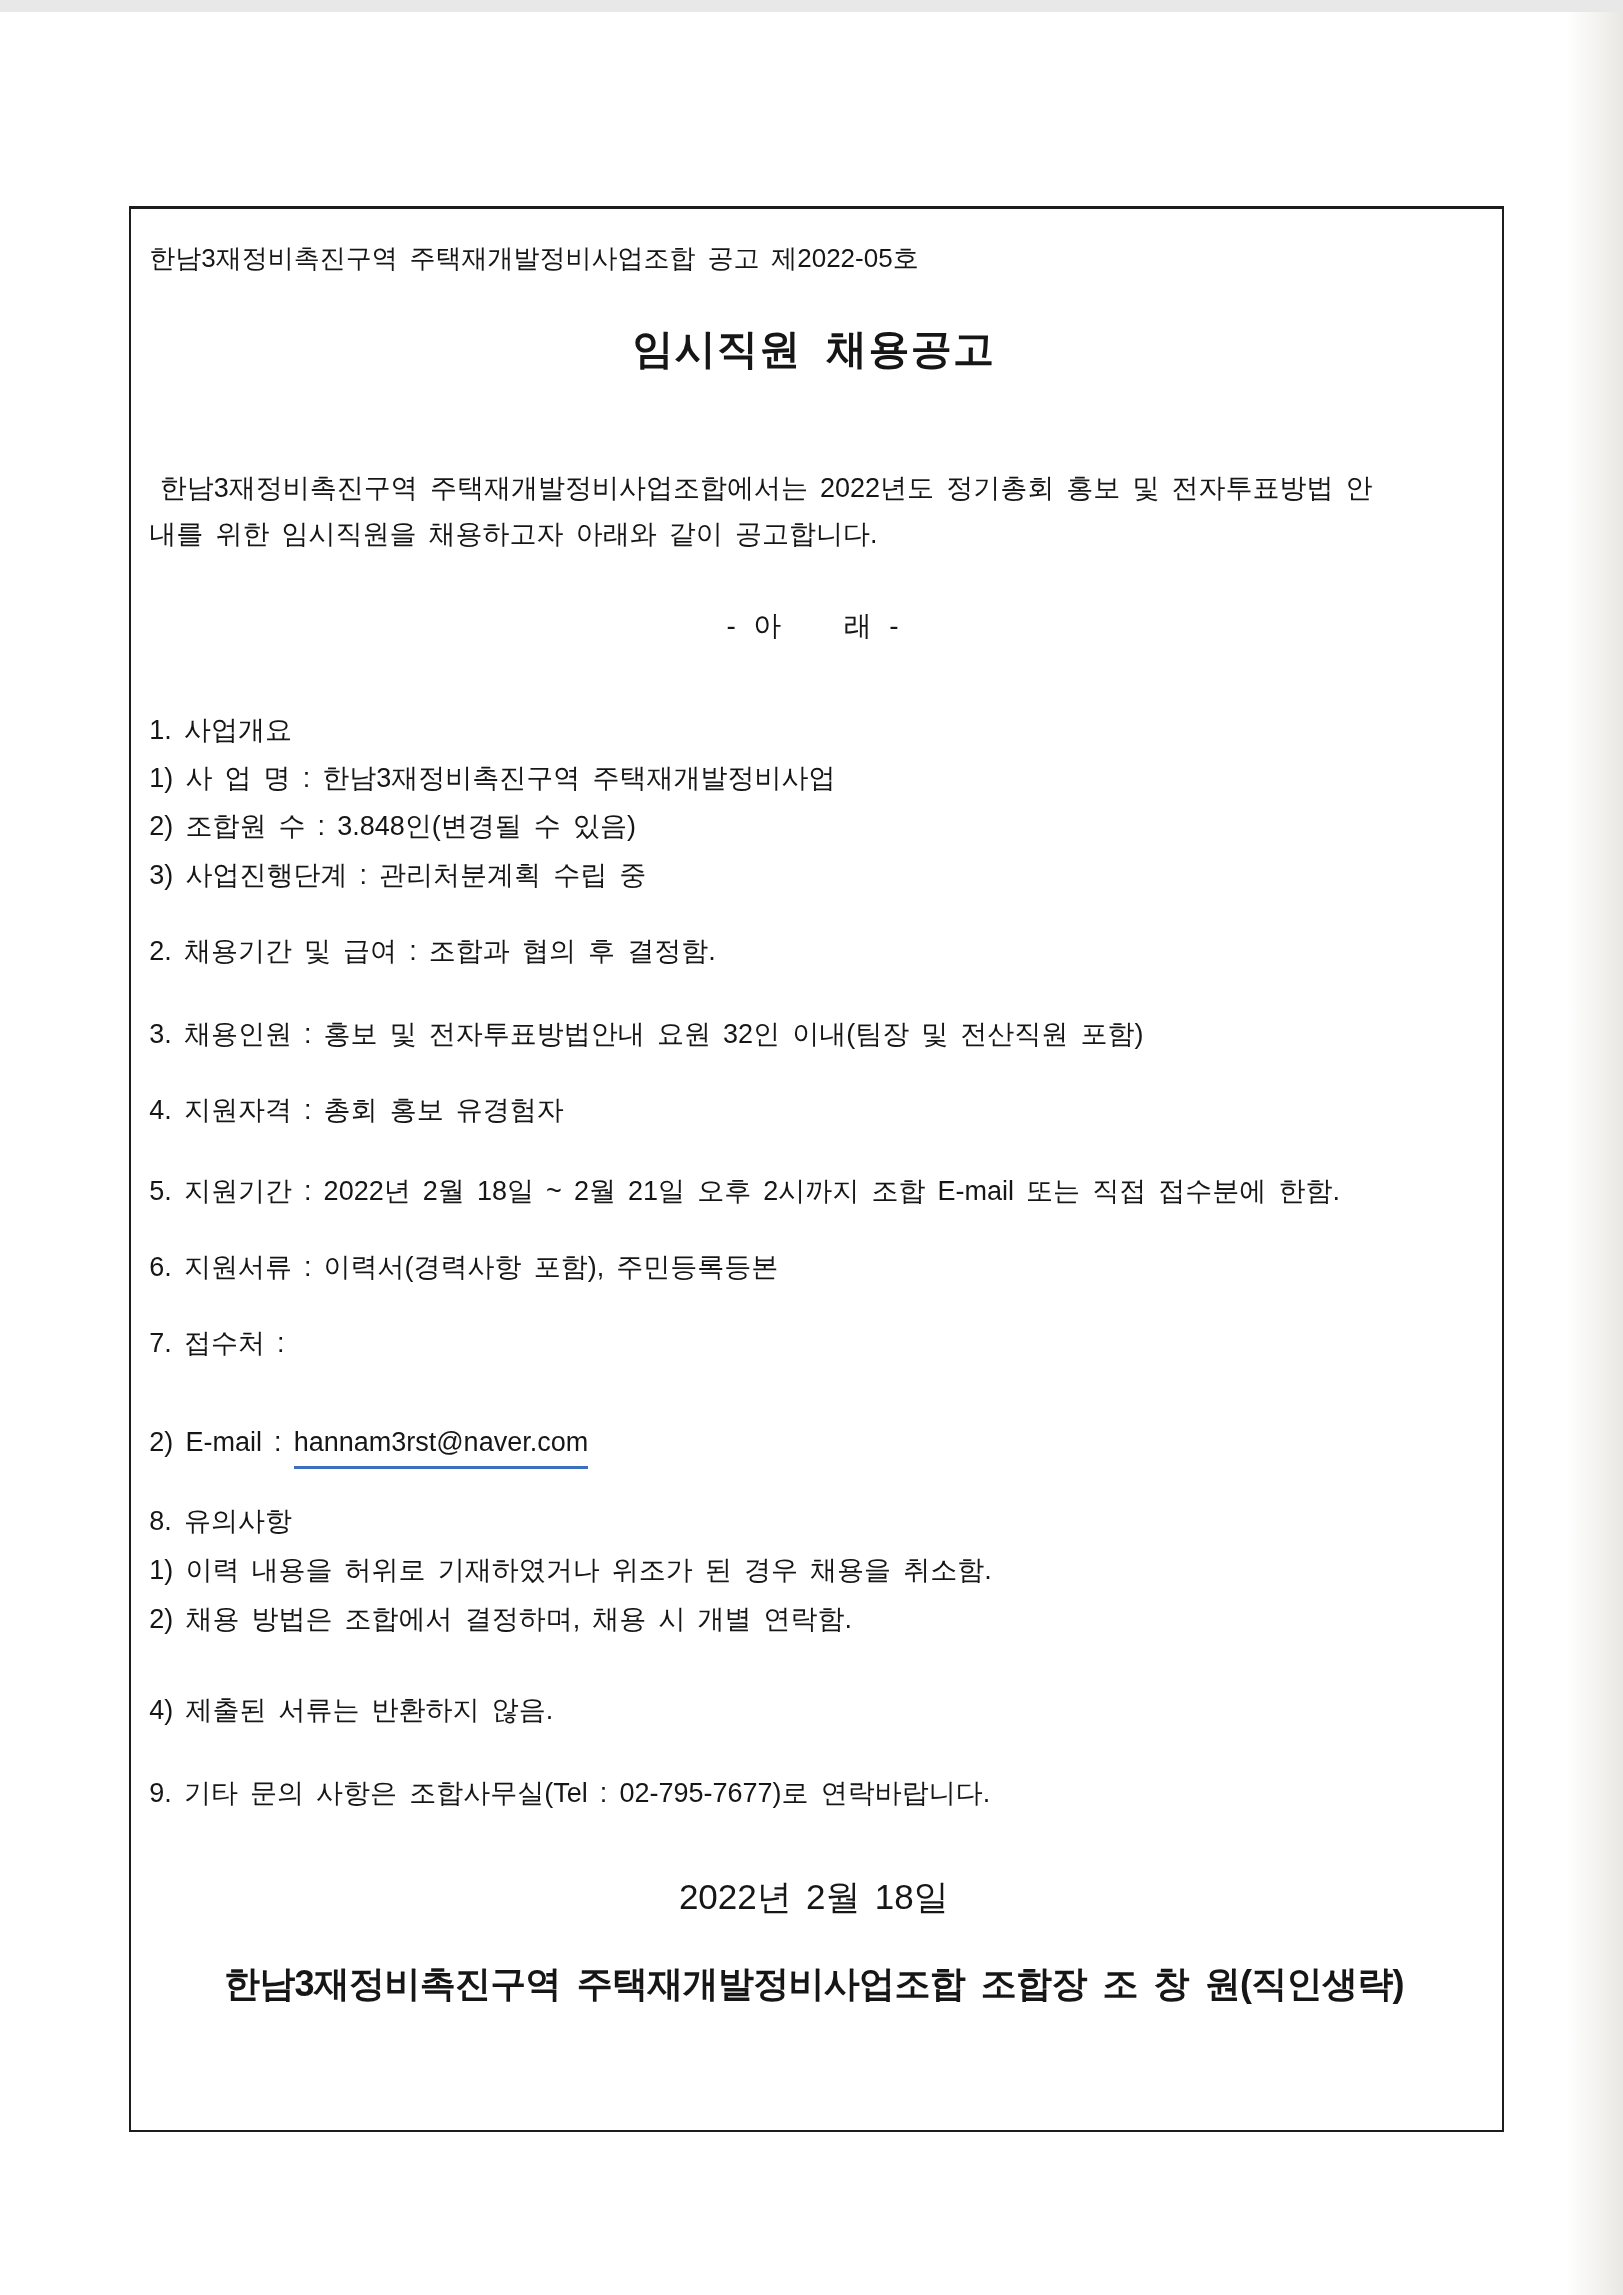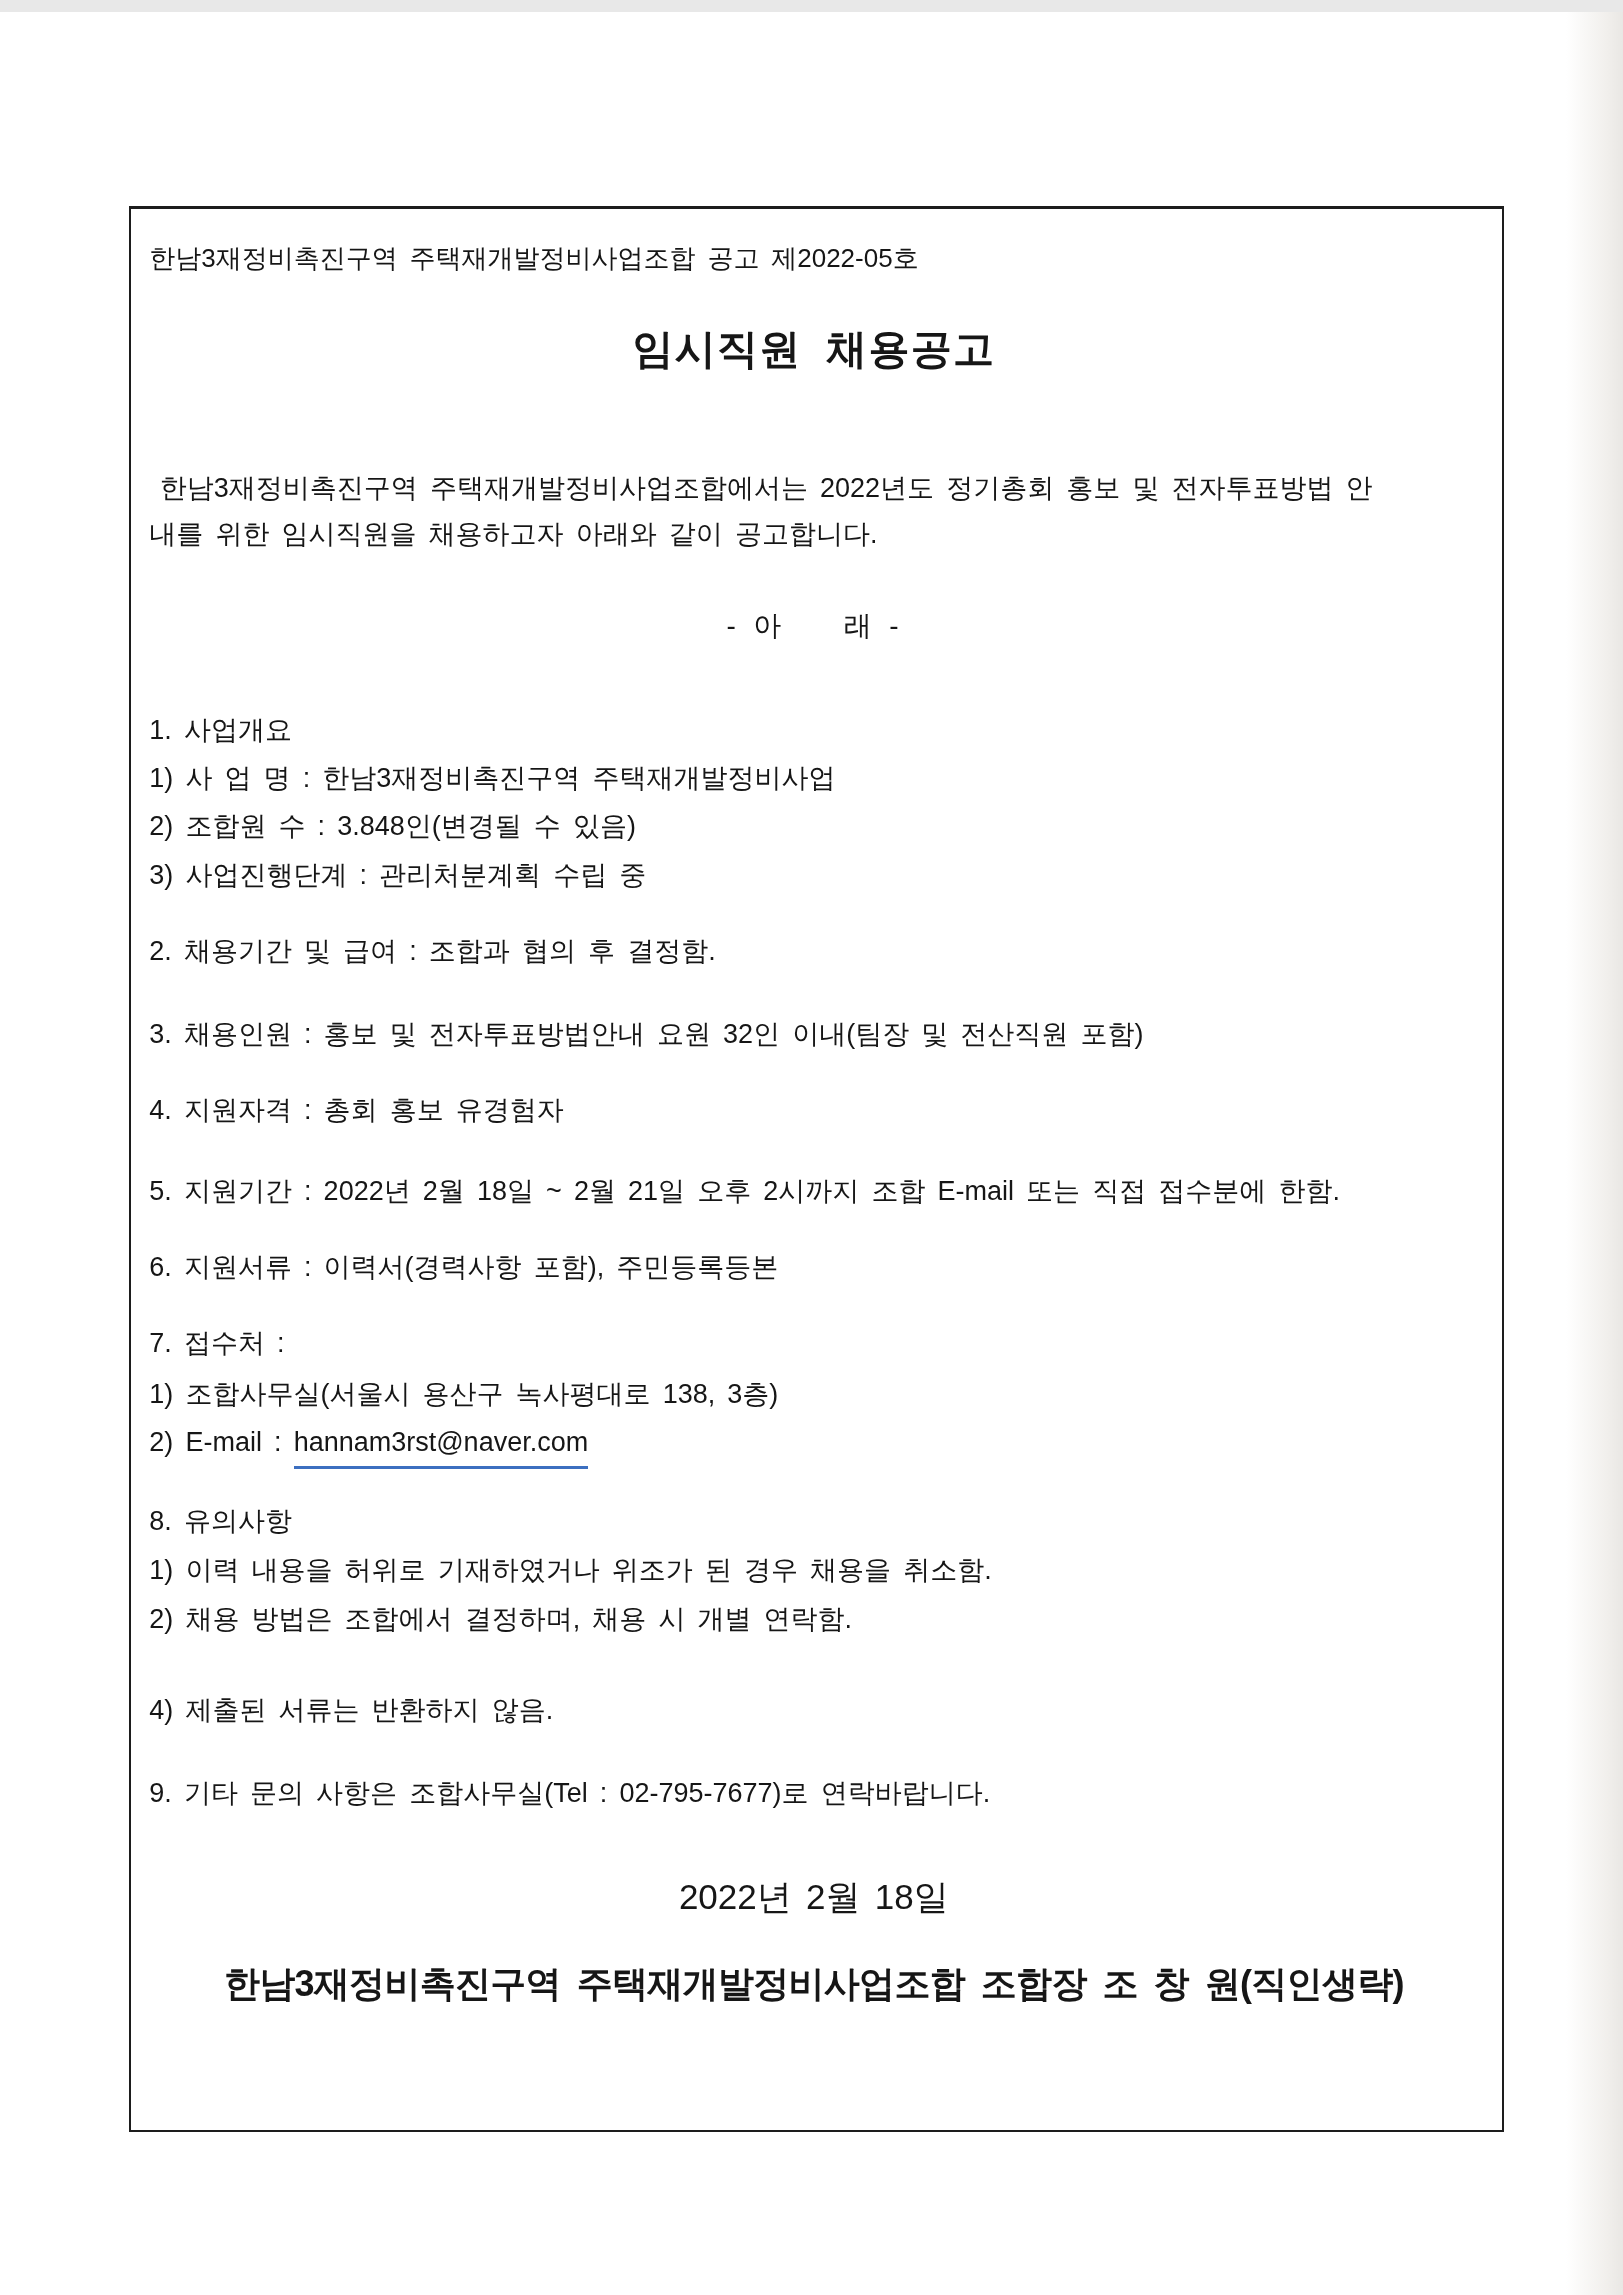--- a/index.html
+++ b/index.html
@@ -117,21 +117,20 @@
     <div class="line bold" style="top:810px">3. 채용인원 : 홍보 및 전자투표방법안내 요원 32인 이내(팀장 및 전산직원 포함)</div>
 
     <div class="line bold" style="top:886px">4. 지원자격 : 총회 홍보 유경험자</div>
 
     <div class="line bold" style="top:967px">5. 지원기간 : 2022년 2월 18일 ~ 2월 21일 오후 2시까지 조합 E-mail 또는 직접 접수분에 한함.</div>
 
     <div class="line bold" style="top:1043px">6. 지원서류 : 이력서(경력사항 포함), 주민등록등본</div>
 
     <div class="line bold" style="top:1119px">7. 접수처 :</div>
 
-    <div class="line" style="top:1170px">1) 조합사무실(서울시 용산구 녹사평대로 138, 3층)</div>
 
     <div class="line" style="top:1218px">
       <span>2) E-mail : </span><span class="email-underline">hannam3rst@naver.com</span>
     </div>
 
     <div class="line bold" style="top:1297px">8. 유의사항</div>
 
     <div class="line" style="top:1346px">1) 이력 내용을 허위로 기재하였거나 위조가 된 경우 채용을 취소함.</div>
 
     <div class="line" style="top:1395px">2) 채용 방법은 조합에서 결정하며, 채용 시 개별 연락함.</div>

